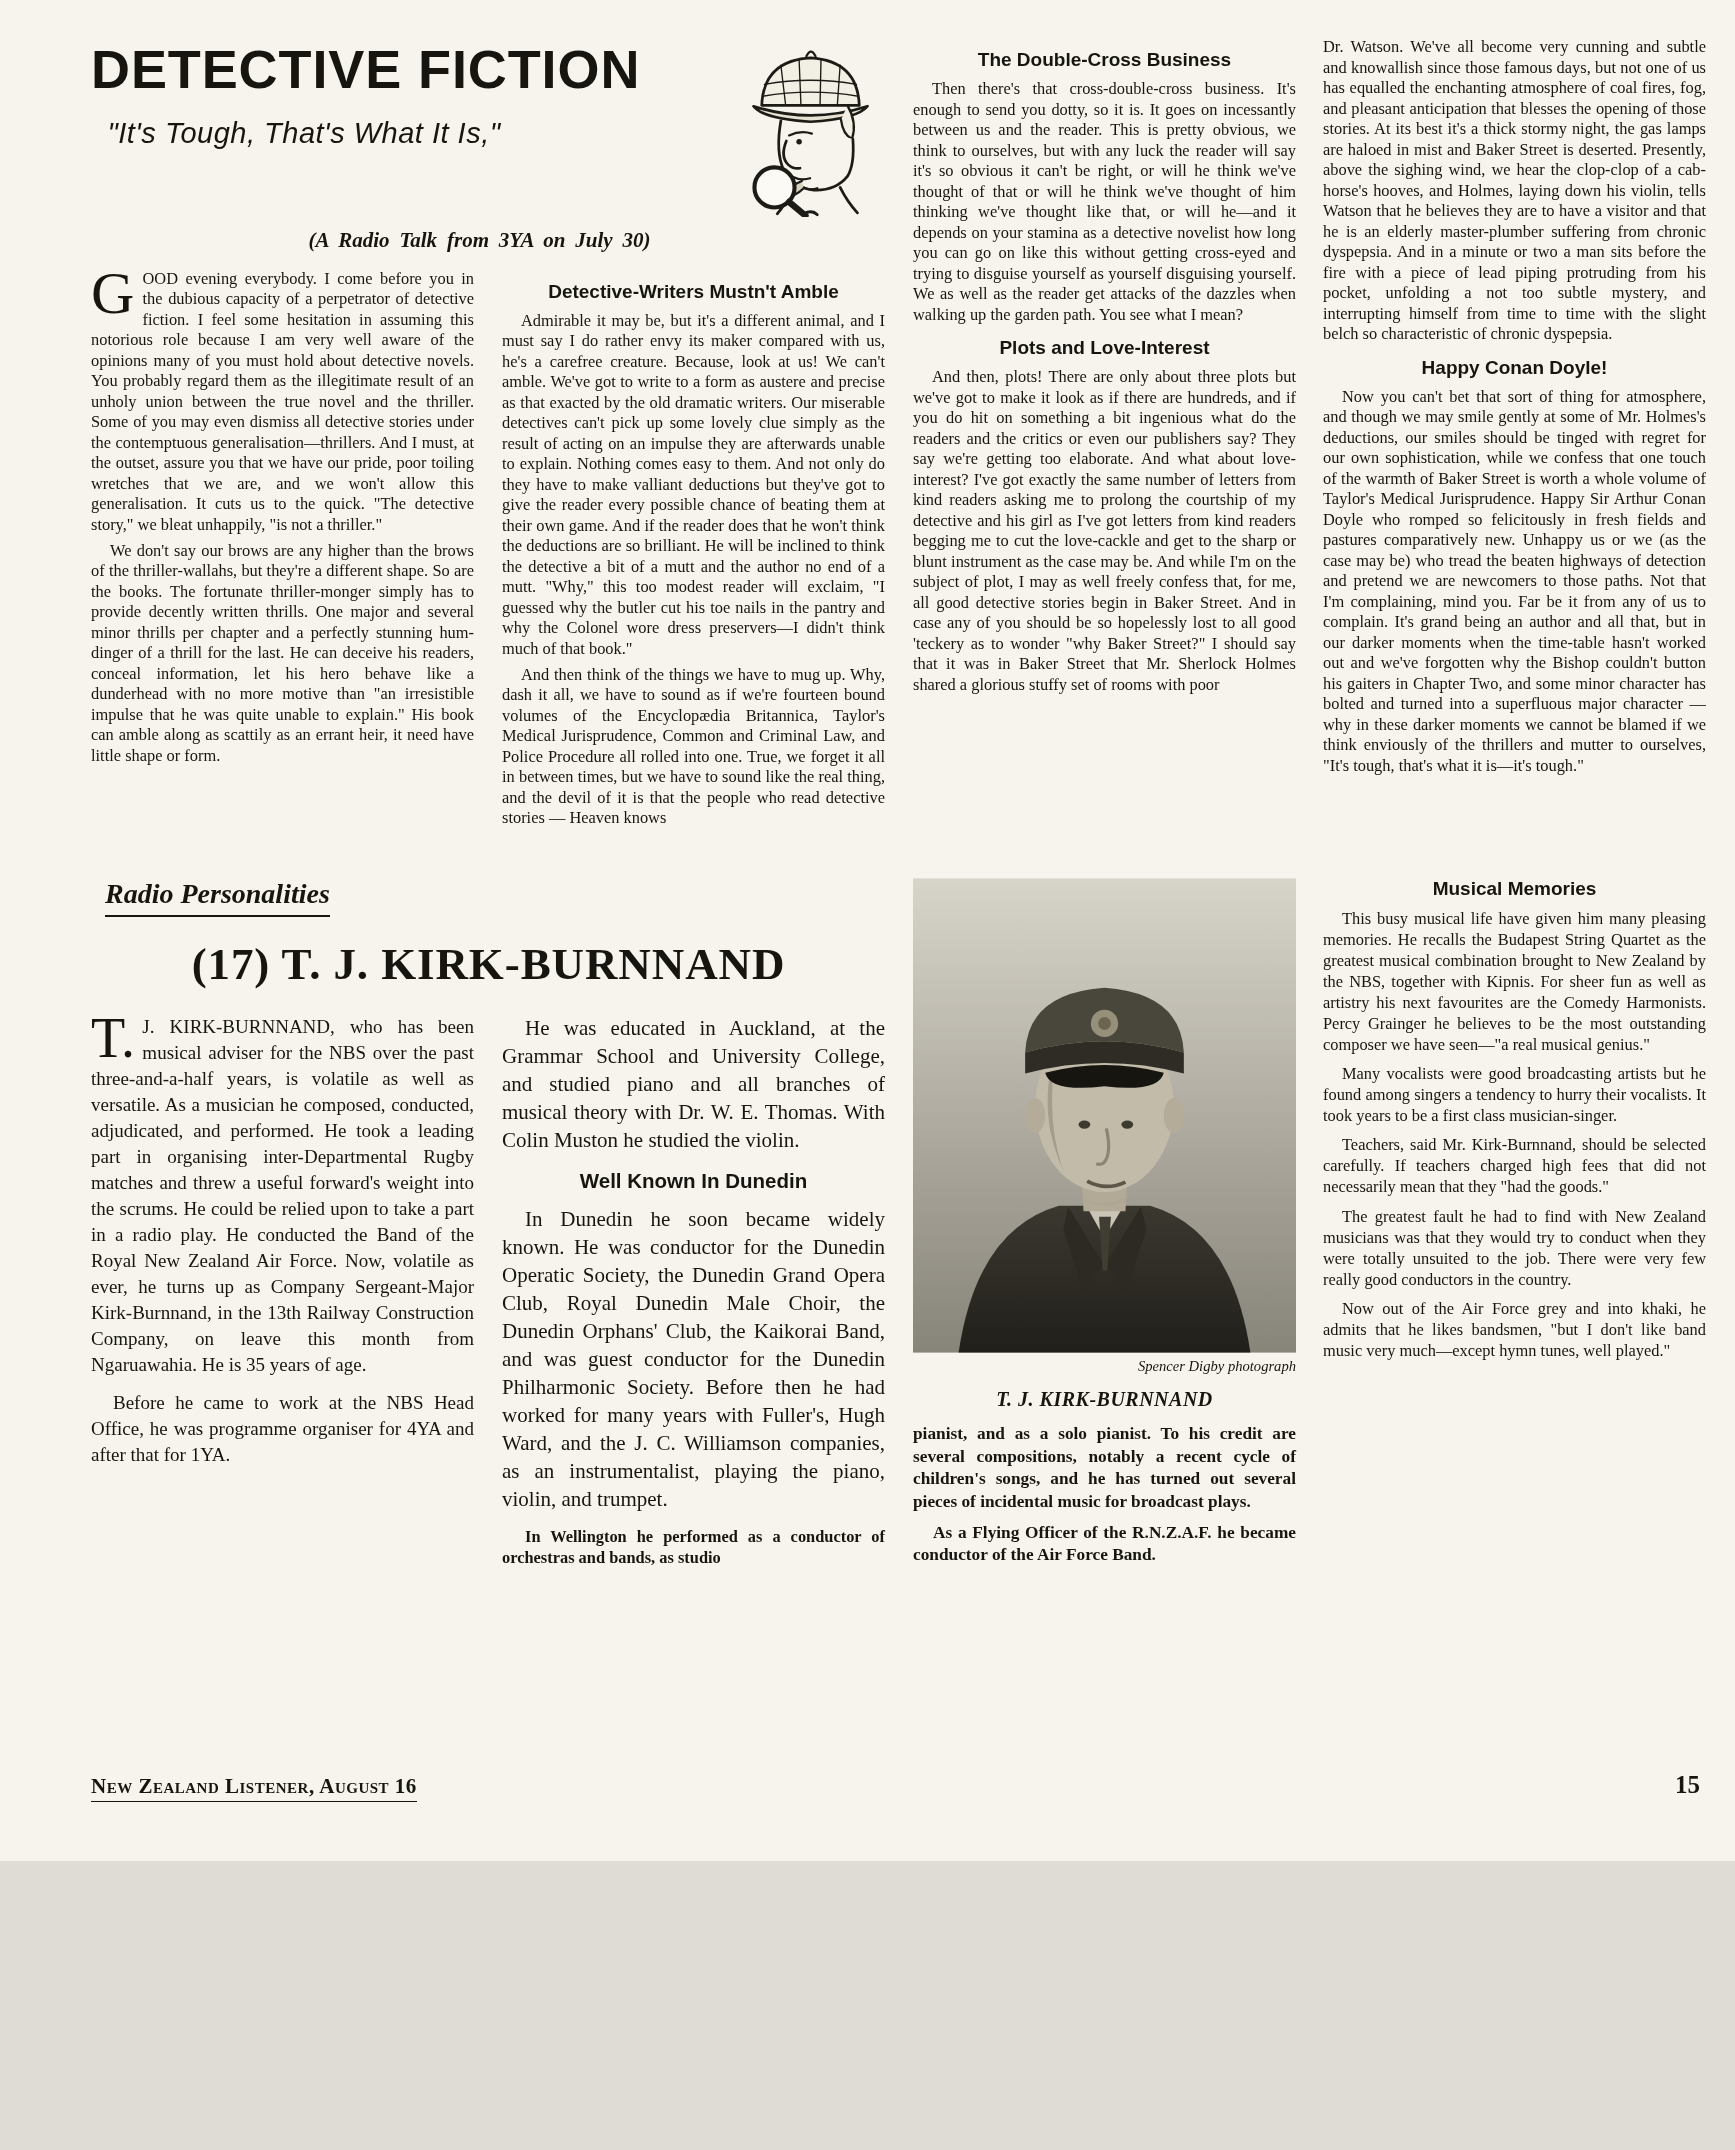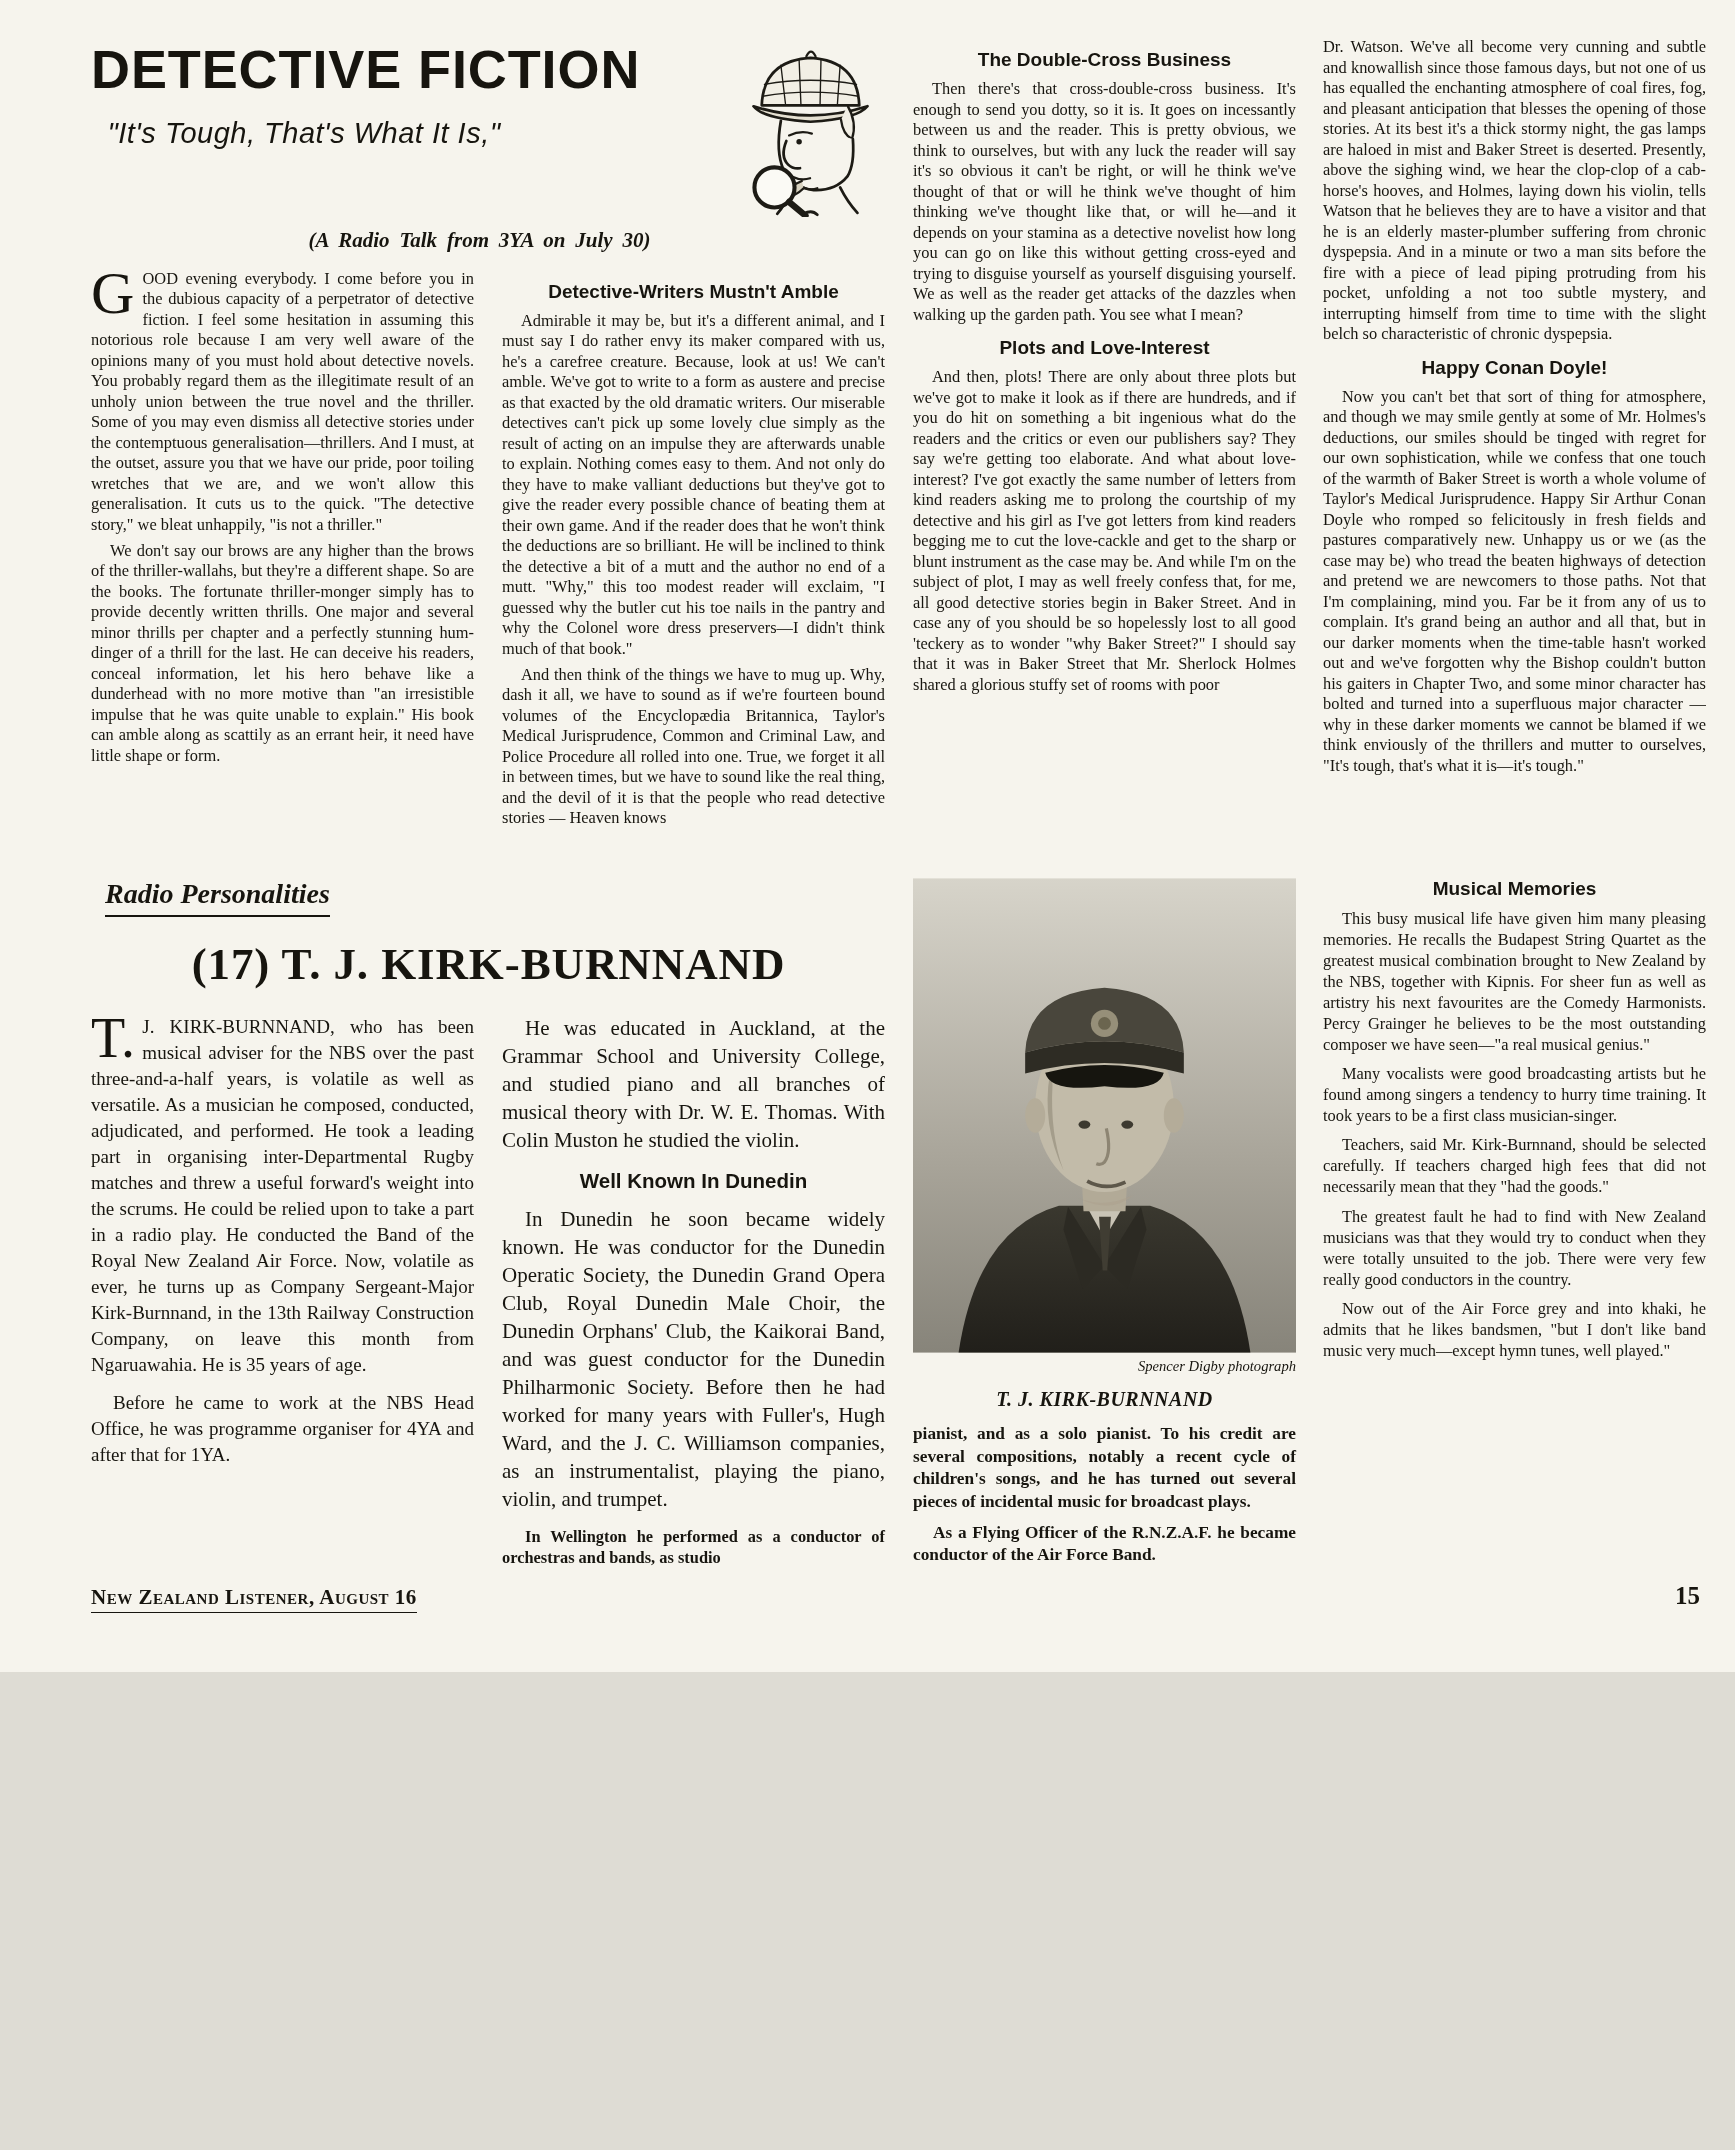--- a/index.html
+++ b/index.html
@@ -1,17 +1,17 @@
 <!DOCTYPE html>
 <html style="font-size:7.3px"><head>
 <meta charset="utf-8">
 <style>
   html,body { margin:0; padding:0; background:#dedcd4; }
   .page {
-    width:1736px; height:1672px; box-sizing:border-box;
+    width:1736px; height:1861px; box-sizing:border-box;
     background:#f6f4ed; color:#17150f;
     padding:37px 27px 59px 91px;
     display:flex; flex-direction:column;
     font-family:"Liberation Serif", serif;
     overflow:hidden;
   }
   .article { display:grid; grid-template-columns:795px 383px 383px; column-gap:27px; align-items:start; }
   .left-pair { width:795px; }
   .two-cols { display:grid; grid-template-columns:383px 383px; column-gap:28px; }
 
@@ -243,21 +243,21 @@
           <div class="photo-capname">T. J. KIRK-BURNNAND</div>
         </figcaption>
       </figure>
       <p class="cont">pianist, and as a solo pianist. To his credit are several compositions, notably a recent cycle of children's songs, and he has turned out several pieces of incidental music for broadcast plays.</p>
       <p>As a Flying Officer of the R.N.Z.A.F. he became conductor of the Air Force Band.</p>
     </div>
 
     <div class="musical-col">
       <h3 class="xhead">Musical Memories</h3>
       <p>This busy musical life have given him many pleasing memories. He recalls the Budapest String Quartet as the greatest musical combination brought to New Zealand by the NBS, together with Kipnis. For sheer fun as well as artistry his next favourites are the Comedy Harmonists. Percy Grainger he believes to be the most outstanding composer we have seen—"a real musical genius."</p>
-      <p>Many vocalists were good broadcasting artists but he found among singers a tendency to hurry time training. It took years to be a first class musician-singer.</p>
+      <p>Many vocalists were good broadcasting artists but he found among singers a tendency to hurry their vocalists. It took years to be a first class musician-singer.</p>
       <p>Teachers, said Mr. Kirk-Burnnand, should be selected carefully. If teachers charged high fees that did not necessarily mean that they "had the goods."</p>
       <p>The greatest fault he had to find with New Zealand musicians was that they would try to conduct when they were totally unsuited to the job. There were very few really good conductors in the country.</p>
       <p>Now out of the Air Force grey and into khaki, he admits that he likes bandsmen, "but I don't like band music very much—except hymn tunes, well played."</p>
     </div>
 
   </section>
 
   <footer class="page-footer">
     <div class="footer-left">New Zealand Listener, August 16</div>
     <div class="footer-right">15</div>

